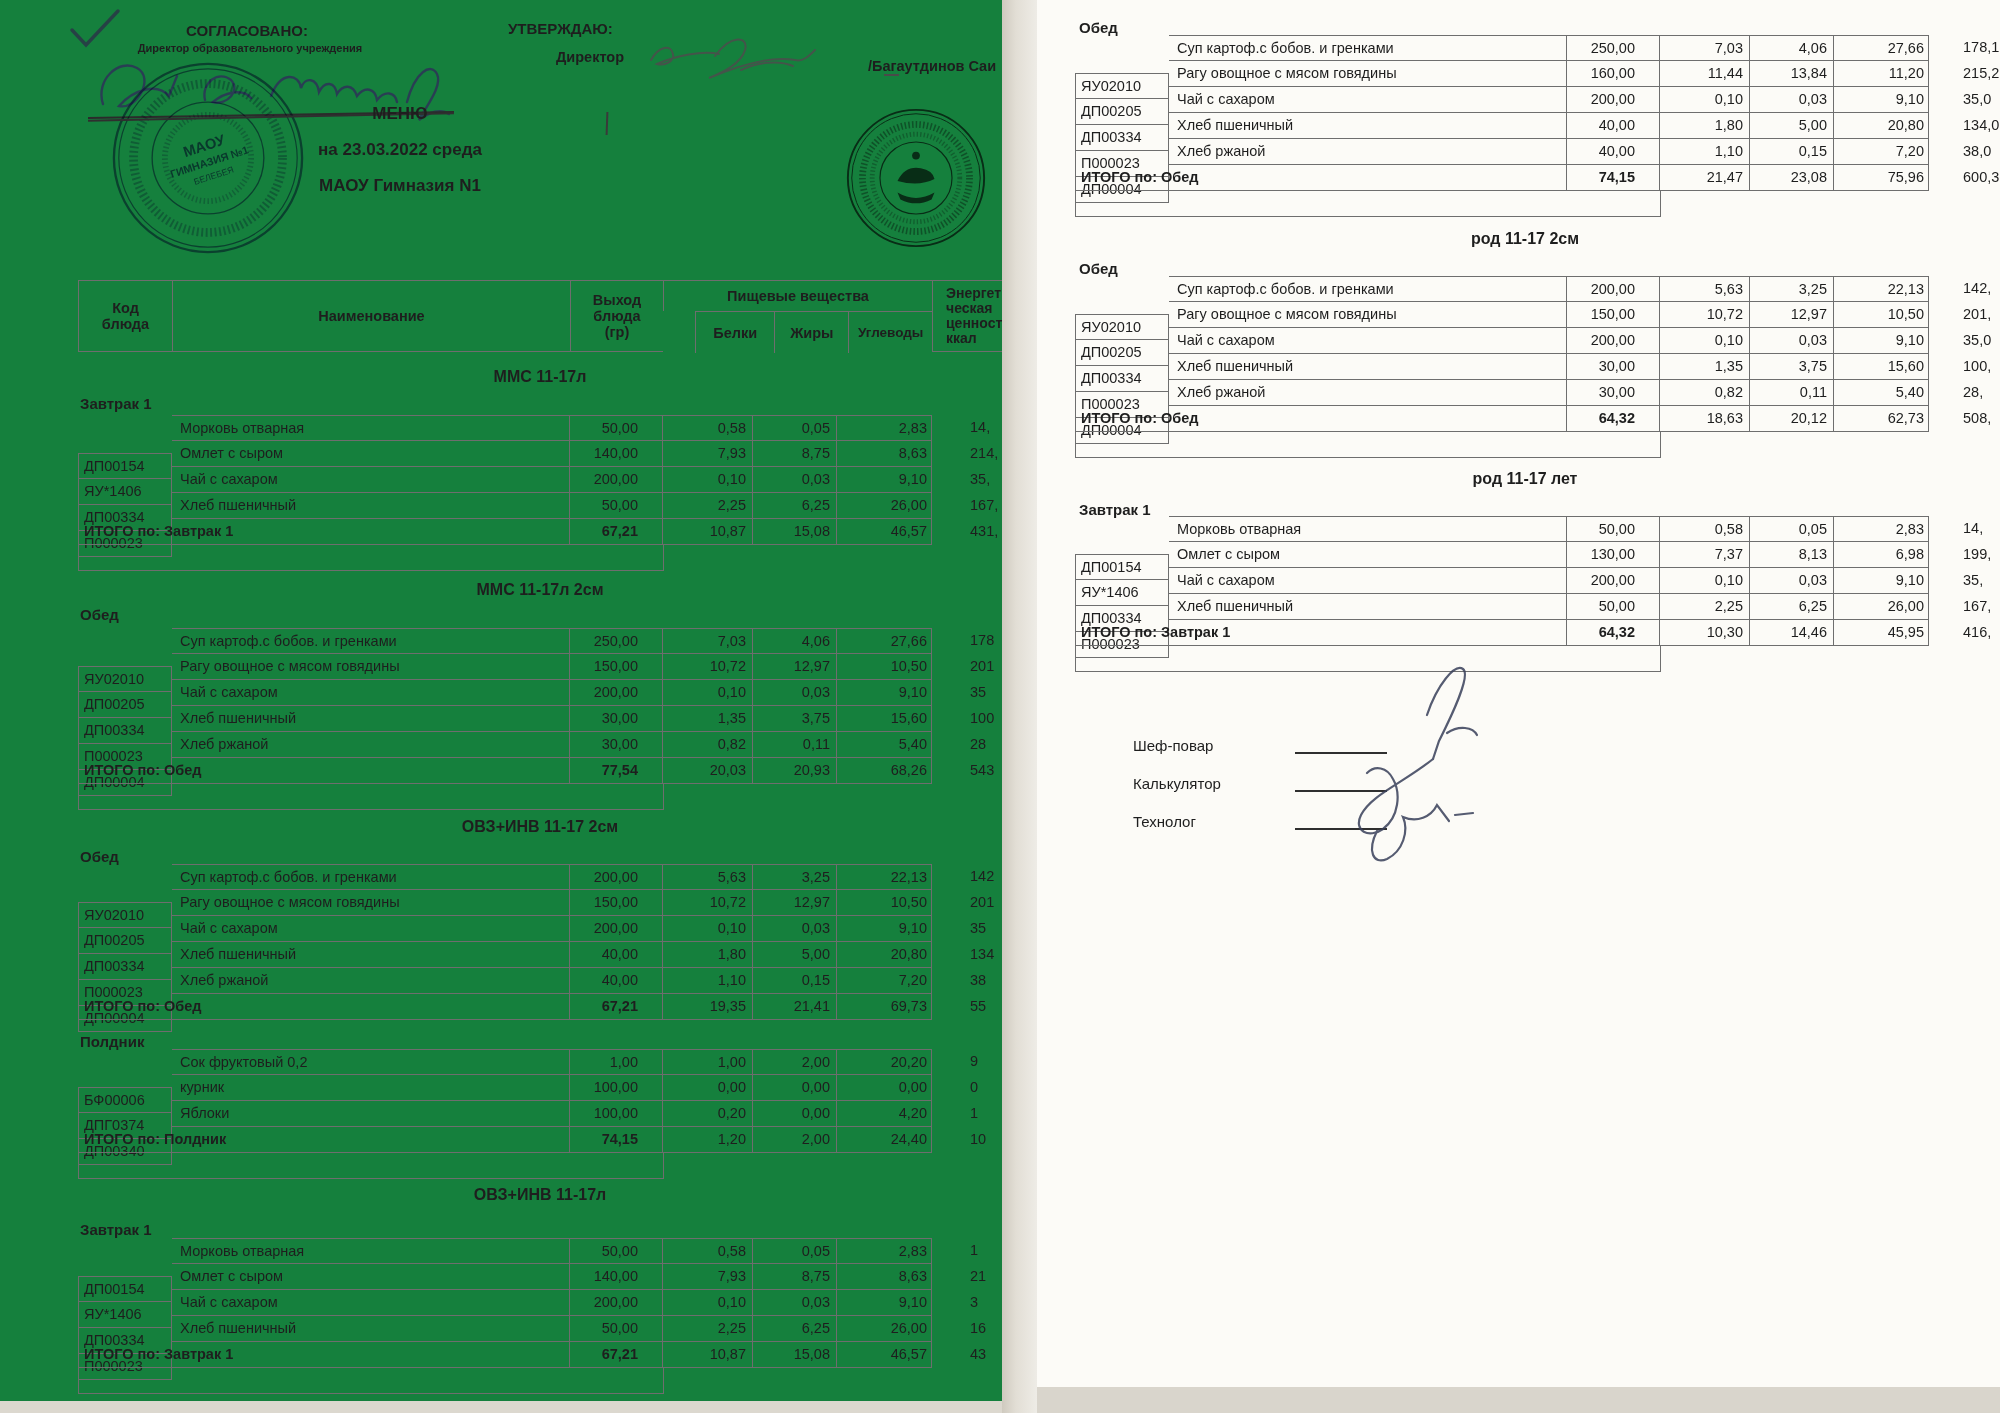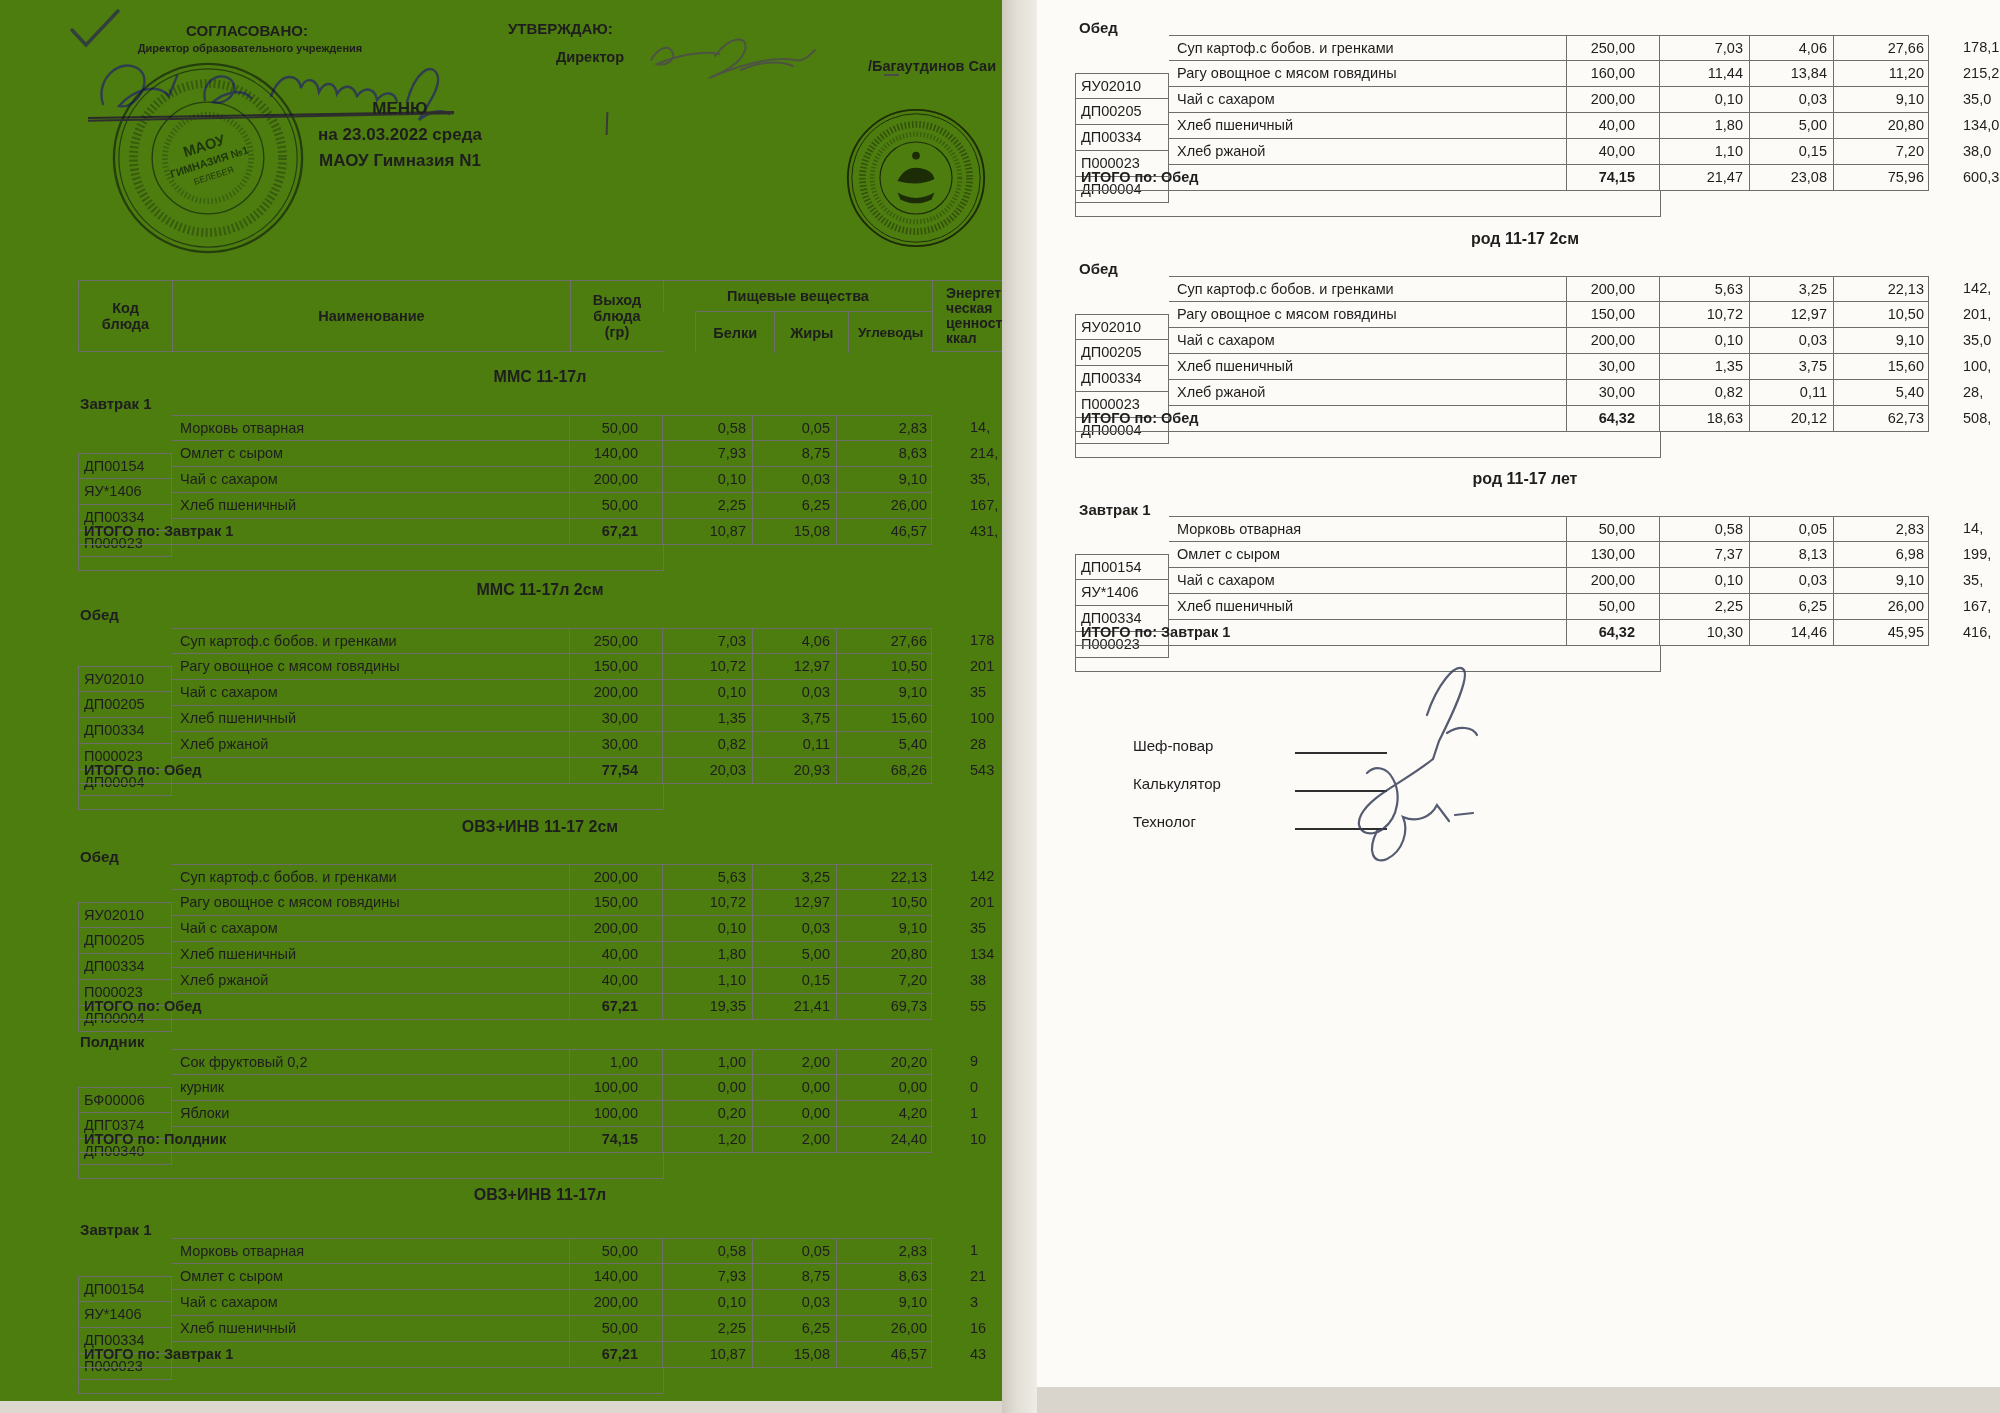--- a/index.html
+++ b/index.html
@@ -2,33 +2,33 @@
 <html><head>
 <meta charset="utf-8">
 <style>
   :root{
     --bc:#6e6e6e;
     --txt:#1e1e1e;
   }
   html,body{margin:0;padding:0;}
   body{font-family:"Liberation Sans","DejaVu Sans",sans-serif;color:var(--txt);}
   .scan{position:relative;width:2000px;height:1413px;background:#ddd9d0;overflow:hidden;}
-  .page{position:absolute;top:0;height:1413px;background:#4d7c0f;overflow:hidden;}
+  .page{position:absolute;top:0;height:1413px;background:#15803d;overflow:hidden;}
   .page.left{left:0;width:1002px;}
   .page.right{left:1037px;width:963px;background:#fcfbf7;}
   .divider{position:absolute;top:0;left:1002px;width:35px;height:1413px;
     background:linear-gradient(90deg,#cfcabf 0%,#e2ded5 40%,#eeece6 100%);}
   .bottom-strip{position:absolute;left:0;bottom:0;width:100%;height:12px;background:#dcd8cf;}
   .page.right .bottom-strip{height:26px;background:#d9d5cc;}
 
   
   .abs{position:absolute;}
   .agreed-1{left:92px;top:22px;width:310px;text-align:center;font-weight:bold;font-size:15px;}
   .agreed-2{left:70px;top:42px;width:360px;text-align:center;font-weight:bold;font-size:11px;}
-  .menu-title{left:230px;top:96px;width:340px;text-align:center;font-weight:bold;font-size:17px;line-height:26px;white-space:pre-line;}
+  .menu-title{left:230px;top:96px;width:340px;text-align:center;font-weight:bold;font-size:17px;line-height:36px;white-space:pre-line;}
   .approved-1{left:508px;top:20px;font-weight:bold;font-size:15px;}
   .approved-2{left:556px;top:49px;font-weight:bold;font-size:14.5px;}
   .approved-name{left:868px;top:58px;font-weight:bold;font-size:14.5px;white-space:nowrap;}
   .name-dash{left:884px;top:74px;width:15px;height:2px;background:#4a4a4a;}
   .pen-tick{left:606px;top:112px;width:2px;height:23px;background:#3a3a3a;transform:rotate(2deg);}
   .sig-underline{left:88px;top:116px;width:366px;height:2px;background:#2f2f2f;transform:rotate(-1.2deg);}
 
   
   .thead{left:78px;top:280px;display:flex;font-weight:bold;font-size:14.5px;}
   .hc{box-sizing:border-box;border:1px solid var(--bc);border-right:none;display:flex;align-items:center;justify-content:center;text-align:center;height:72px;white-space:pre-line;line-height:16px;}

